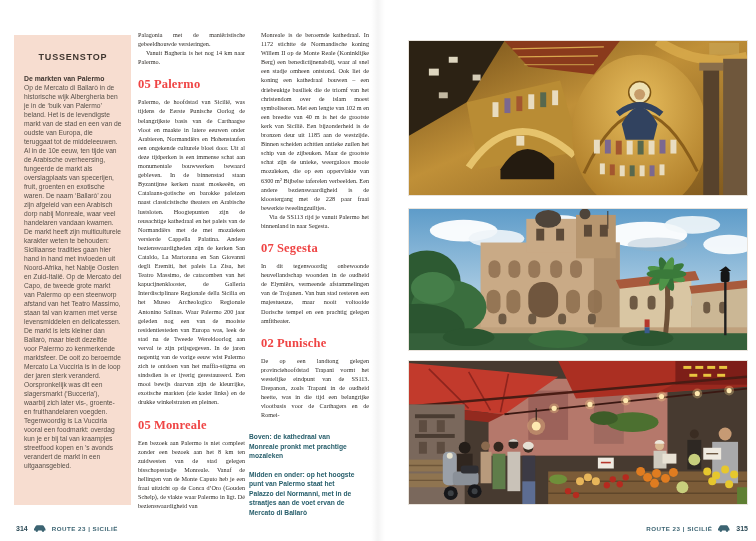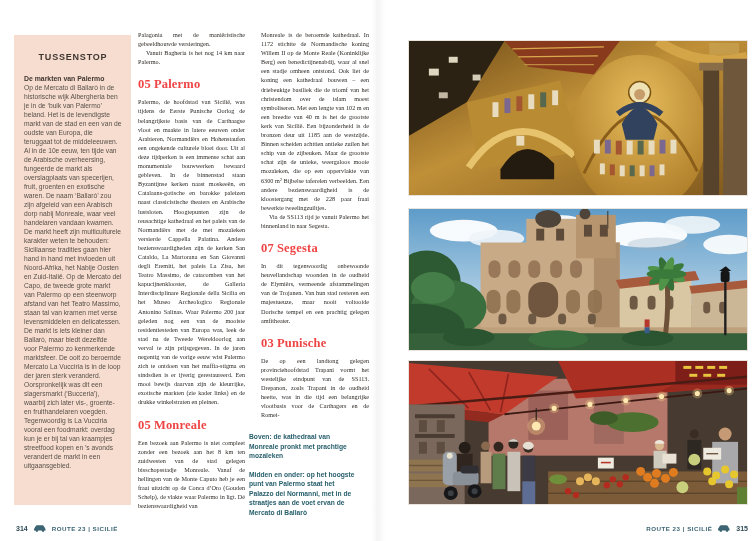--- a/index.html
+++ b/index.html
@@ -65,21 +65,21 @@
     <p>Palermo, de hoofdstad van Sicilië, was tijdens de Eerste Punische Oorlog de belangrijkste basis van de Carthaagse vloot en maakte in latere eeuwen onder Arabieren, Normandiërs en Hohenstaufen een ongekende culturele bloei door. Uit al deze tijdperken is een immense schat aan monumentale bouwwerken bewaard gebleven. In de binnenstad staan Byzantijnse kerken naast moskeeën, en Catalaans-gotische en barokke paleizen naast classicistische theaters en Arabische lustsloten. Hoogtepunten zijn de reusachtige kathedraal en het paleis van de Normandiërs met de met mozaïeken versierde Cappella Palatina. Andere bezienswaardigheden zijn de kerken San Cataldo, La Martorana en San Giovanni degli Eremiti, het paleis La Zisa, het Teatro Massimo, de catacomben van het kapucijnenklooster, de Galleria Interdisciplinare Regionale della Sicilia en het Museo Archeologico Regionale Antonino Salinas. Waar Palermo 200 jaar geleden nog een van de mooiste residentiesteden van Europa was, leek de stad na de Tweede Wereldoorlog aan verval te zijn prijsgegeven. In de jaren negentig van de vorige eeuw wist Palermo zich te ontdoen van het maffia-stigma en sindsdien is er ijverig gerestaureerd. Een mooi bewijs daarvan zijn de kleurrijke, exotische markten (zie kader links) en de drukke winkelstraten en pleinen.</p>
     <h2 class="sec-h"><span class="num">05</span><span>Monreale</span></h2>
     <p>Een bezoek aan Palermo is niet compleet zonder een bezoek aan het 8 km ten zuidwesten van de stad gelegen bisschopsstadje Monreale. Vanaf de hellingen van de Monte Caputo heb je een fraai uitzicht op de Conca d’Oro (Gouden Schelp), de vlakte waar Palermo in ligt. Dé bezienswaardigheid van</p>
   </div>
 
   <div class="col col2">
     <p>Monreale is de beroemde kathedraal. In 1172 stichtte de Normandische koning Willem II op de Monte Reale (Koninklijke Berg) een benedictijnenabdij, waar al snel een stadje omheen ontstond. Ook liet de koning een kathedraal bouwen – een driebeukige basiliek die de triomf van het christendom over de islam moest symboliseren. Met een lengte van 102 m en een breedte van 40 m is het de grootste kerk van Sicilië. Een bijzonderheid is de bronzen deur uit 1185 aan de westzijde. Binnen scheiden achttien antieke zuilen het schip van de zijbeuken. Maar de grootste schat zijn de unieke, weergaloos mooie mozaïeken, die op een oppervlakte van 6300 m² Bijbelse taferelen verbeelden. Een andere bezienswaardigheid is de kloostergang met de 228 paar fraai bewerkte tweelingzuiltjes.</p>
     <p class="indent">Via de SS113 rijd je vanuit Palermo het binnenland in naar Segesta.</p>
     <h2 class="sec-h"><span class="num">07</span><span>Segesta</span></h2>
     <p>In dit tegenwoordig onbewoonde heuvellandschap woonden in de oudheid de Elymiërs, vermeende afstammelingen van de Trojanen. Van hun stad resteren een majestueuze, maar nooit voltooide Dorische tempel en een prachtig gelegen amfitheater.</p>
-    <h2 class="sec-h"><span class="num">03</span><span>Punische</span></h2>
+    <h2 class="sec-h"><span class="num">02</span><span>Punische</span></h2>
     <p>De op een landtong gelegen provinciehoofdstad Trapani vormt het westelijke eindpunt van de SS113. Drepanon, zoals Trapani in de oudheid heette, was in die tijd een belangrijke vlootbasis voor de Carthagers en de Romei-</p>
   </div>
 
   <div class="captions">
     <p>Boven: de kathedraal van Monreale pronkt met prachtige mozaïeken</p>
     <p>Midden en onder: op het hoogste punt van Palermo staat het Palazzo dei Normanni, met in de straatjes aan de voet ervan de Mercato di Ballarò</p>
   </div>
 
   <figure class="photo photo1">
     <svg viewBox="0 0 340 156" preserveAspectRatio="none">

